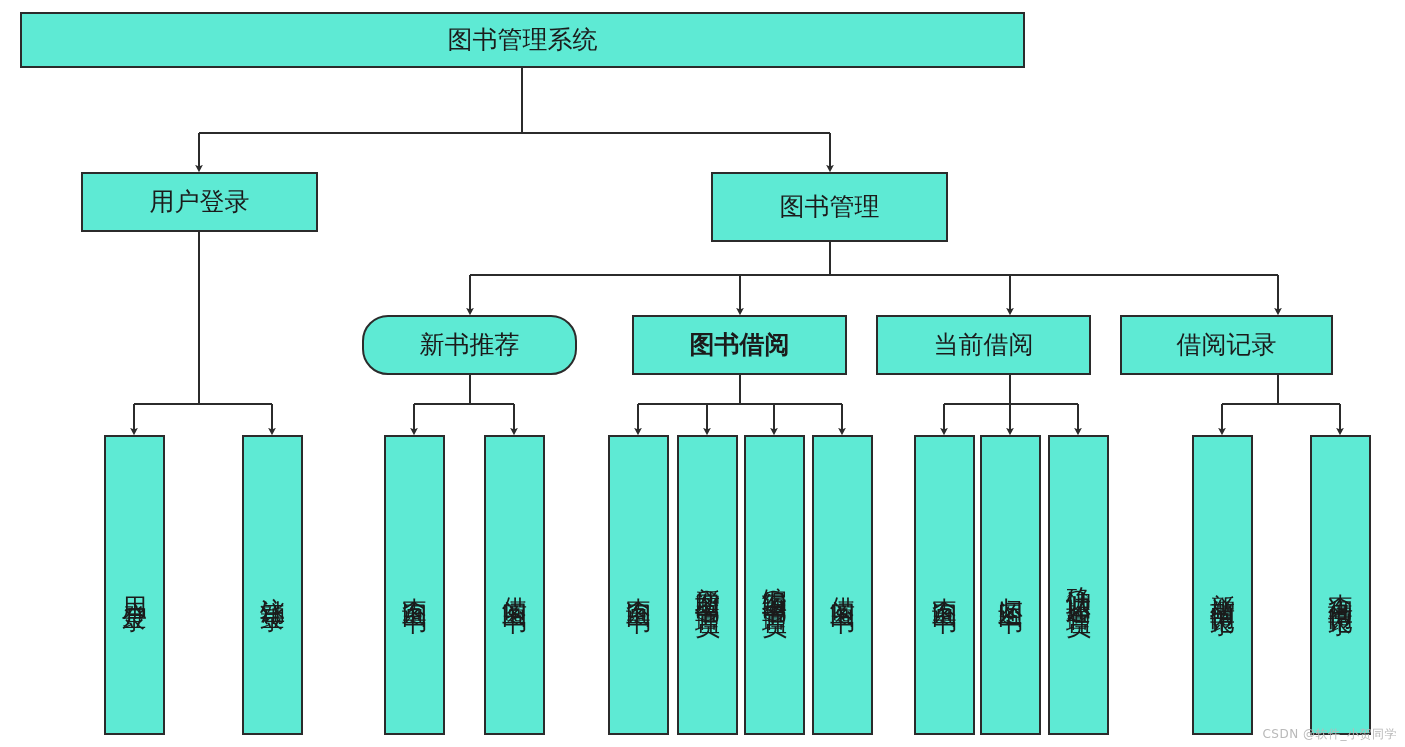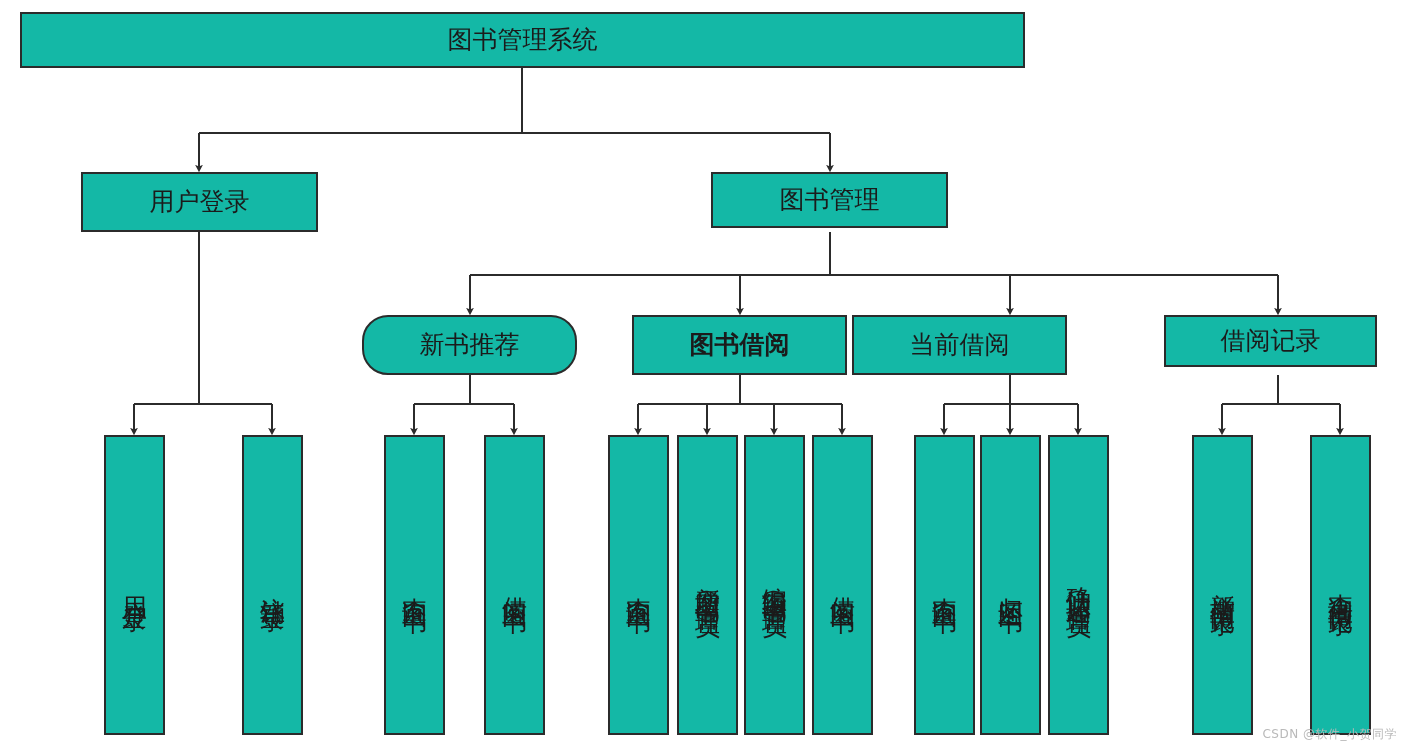--- a/index.html
+++ b/index.html
@@ -23,21 +23,21 @@
     left: 0;
     top: 0;
     width: 1405px;
     height: 747px;
     pointer-events: none;
   }
   
   .node {
     position: absolute;
     box-sizing: border-box;
-    background: #14b8a6;
+    background: #5eead4;
     border: 2.4px solid #2b2b2b;
     display: flex;
     align-items: center;
     justify-content: center;
     color: #1b1b1b;
     line-height: 1.14;
     text-align: center;
   }
   .node .label {
     display: block;
@@ -132,37 +132,37 @@
   </svg>
 
   <div class="node root" style="left:20px; top:12px; width:1005px; height:56px;">
     <span class="label">图书管理系统</span>
   </div>
 
   <div class="node h" style="left:81px; top:172px; width:237px; height:60px;">
     <span class="label">用户登录</span>
   </div>
 
-  <div class="node h" style="left:711px; top:172px; width:237px; height:56px;">
+  <div class="node h" style="left:711px; top:172px; width:237px; height:70px;">
     <span class="label">图书管理</span>
   </div>
 
   <div class="node h" style="left:362px; top:315px; width:215px; height:60px;border-radius:26px;">
     <span class="label">新书推荐</span>
   </div>
 
   <div class="node h" style="left:632px; top:315px; width:215px; height:60px;font-weight:bold;">
     <span class="label">图书借阅</span>
   </div>
 
-  <div class="node h" style="left:852px; top:315px; width:215px; height:60px;">
+  <div class="node h" style="left:876px; top:315px; width:215px; height:60px;">
     <span class="label">当前借阅</span>
   </div>
 
-  <div class="node h" style="left:1164px; top:315px; width:213px; height:52px;">
+  <div class="node h" style="left:1120px; top:315px; width:213px; height:60px;">
     <span class="label">借阅记录</span>
   </div>
 
   <div class="node v" style="left:104px; top:435px; width:61px; height:300px;">
     <span class="label">用户登录</span>
   </div>
 
   <div class="node v" style="left:242px; top:435px; width:61px; height:300px;">
     <span class="label">注销登录</span>
   </div>

